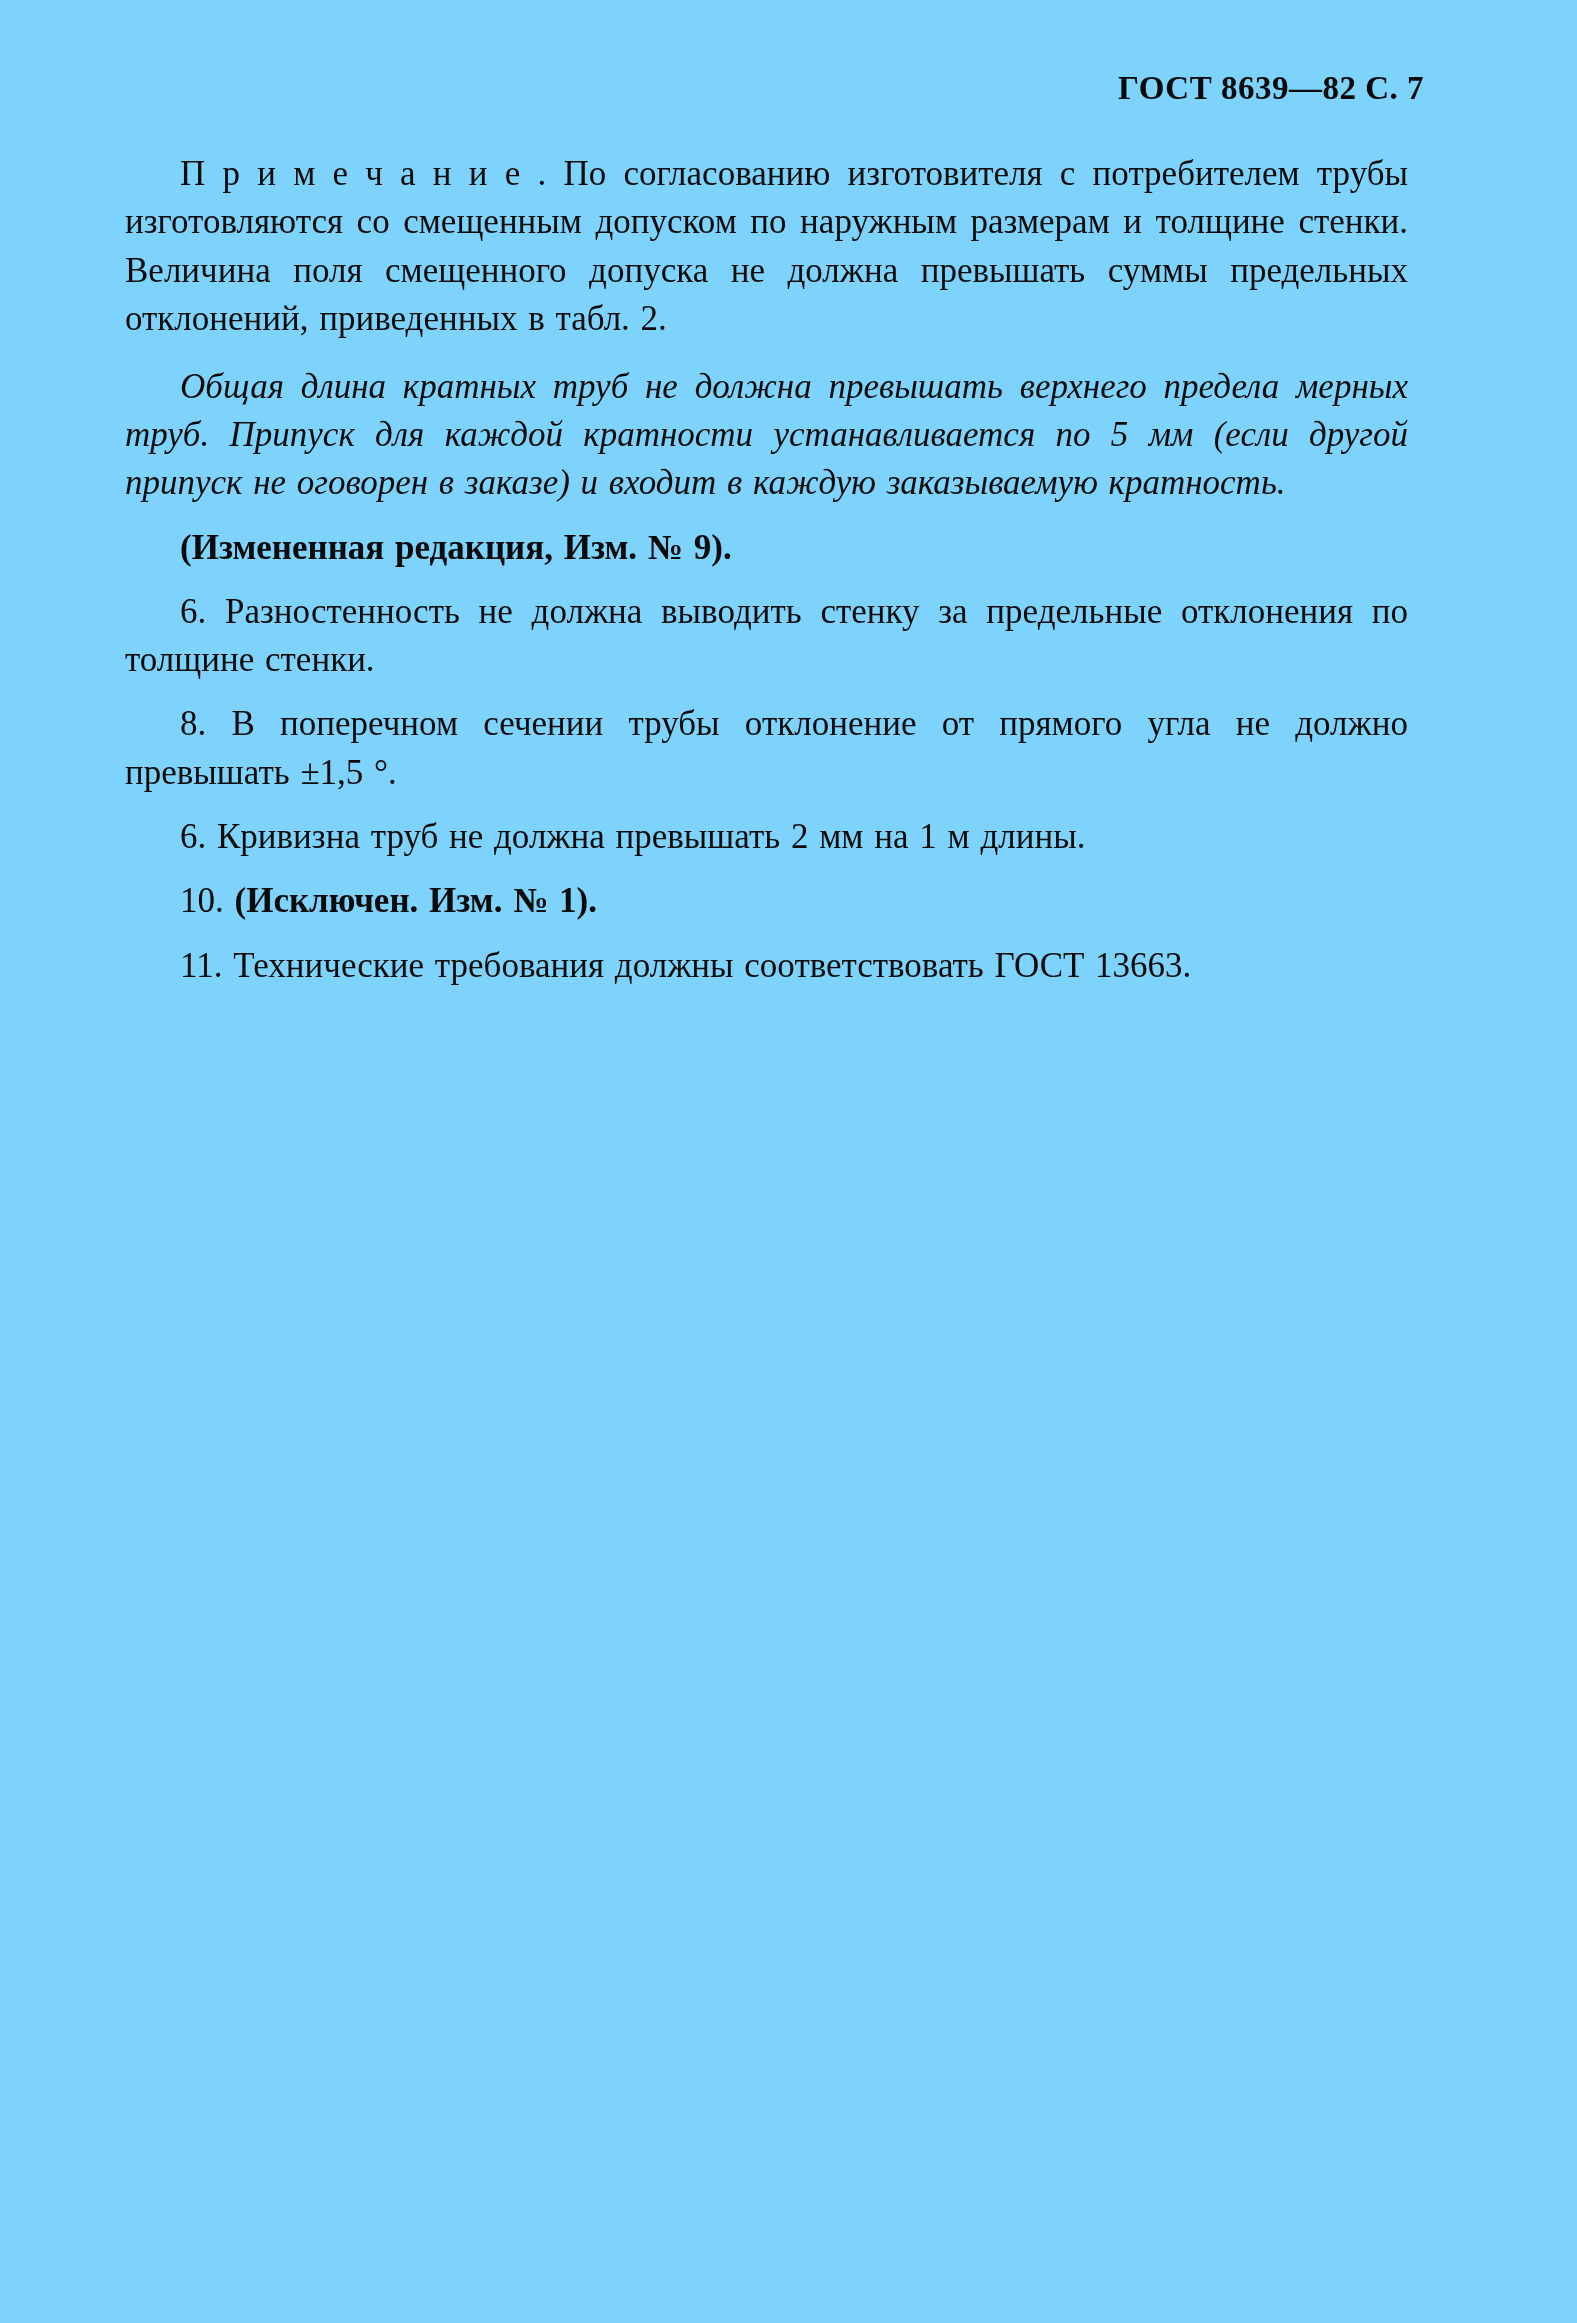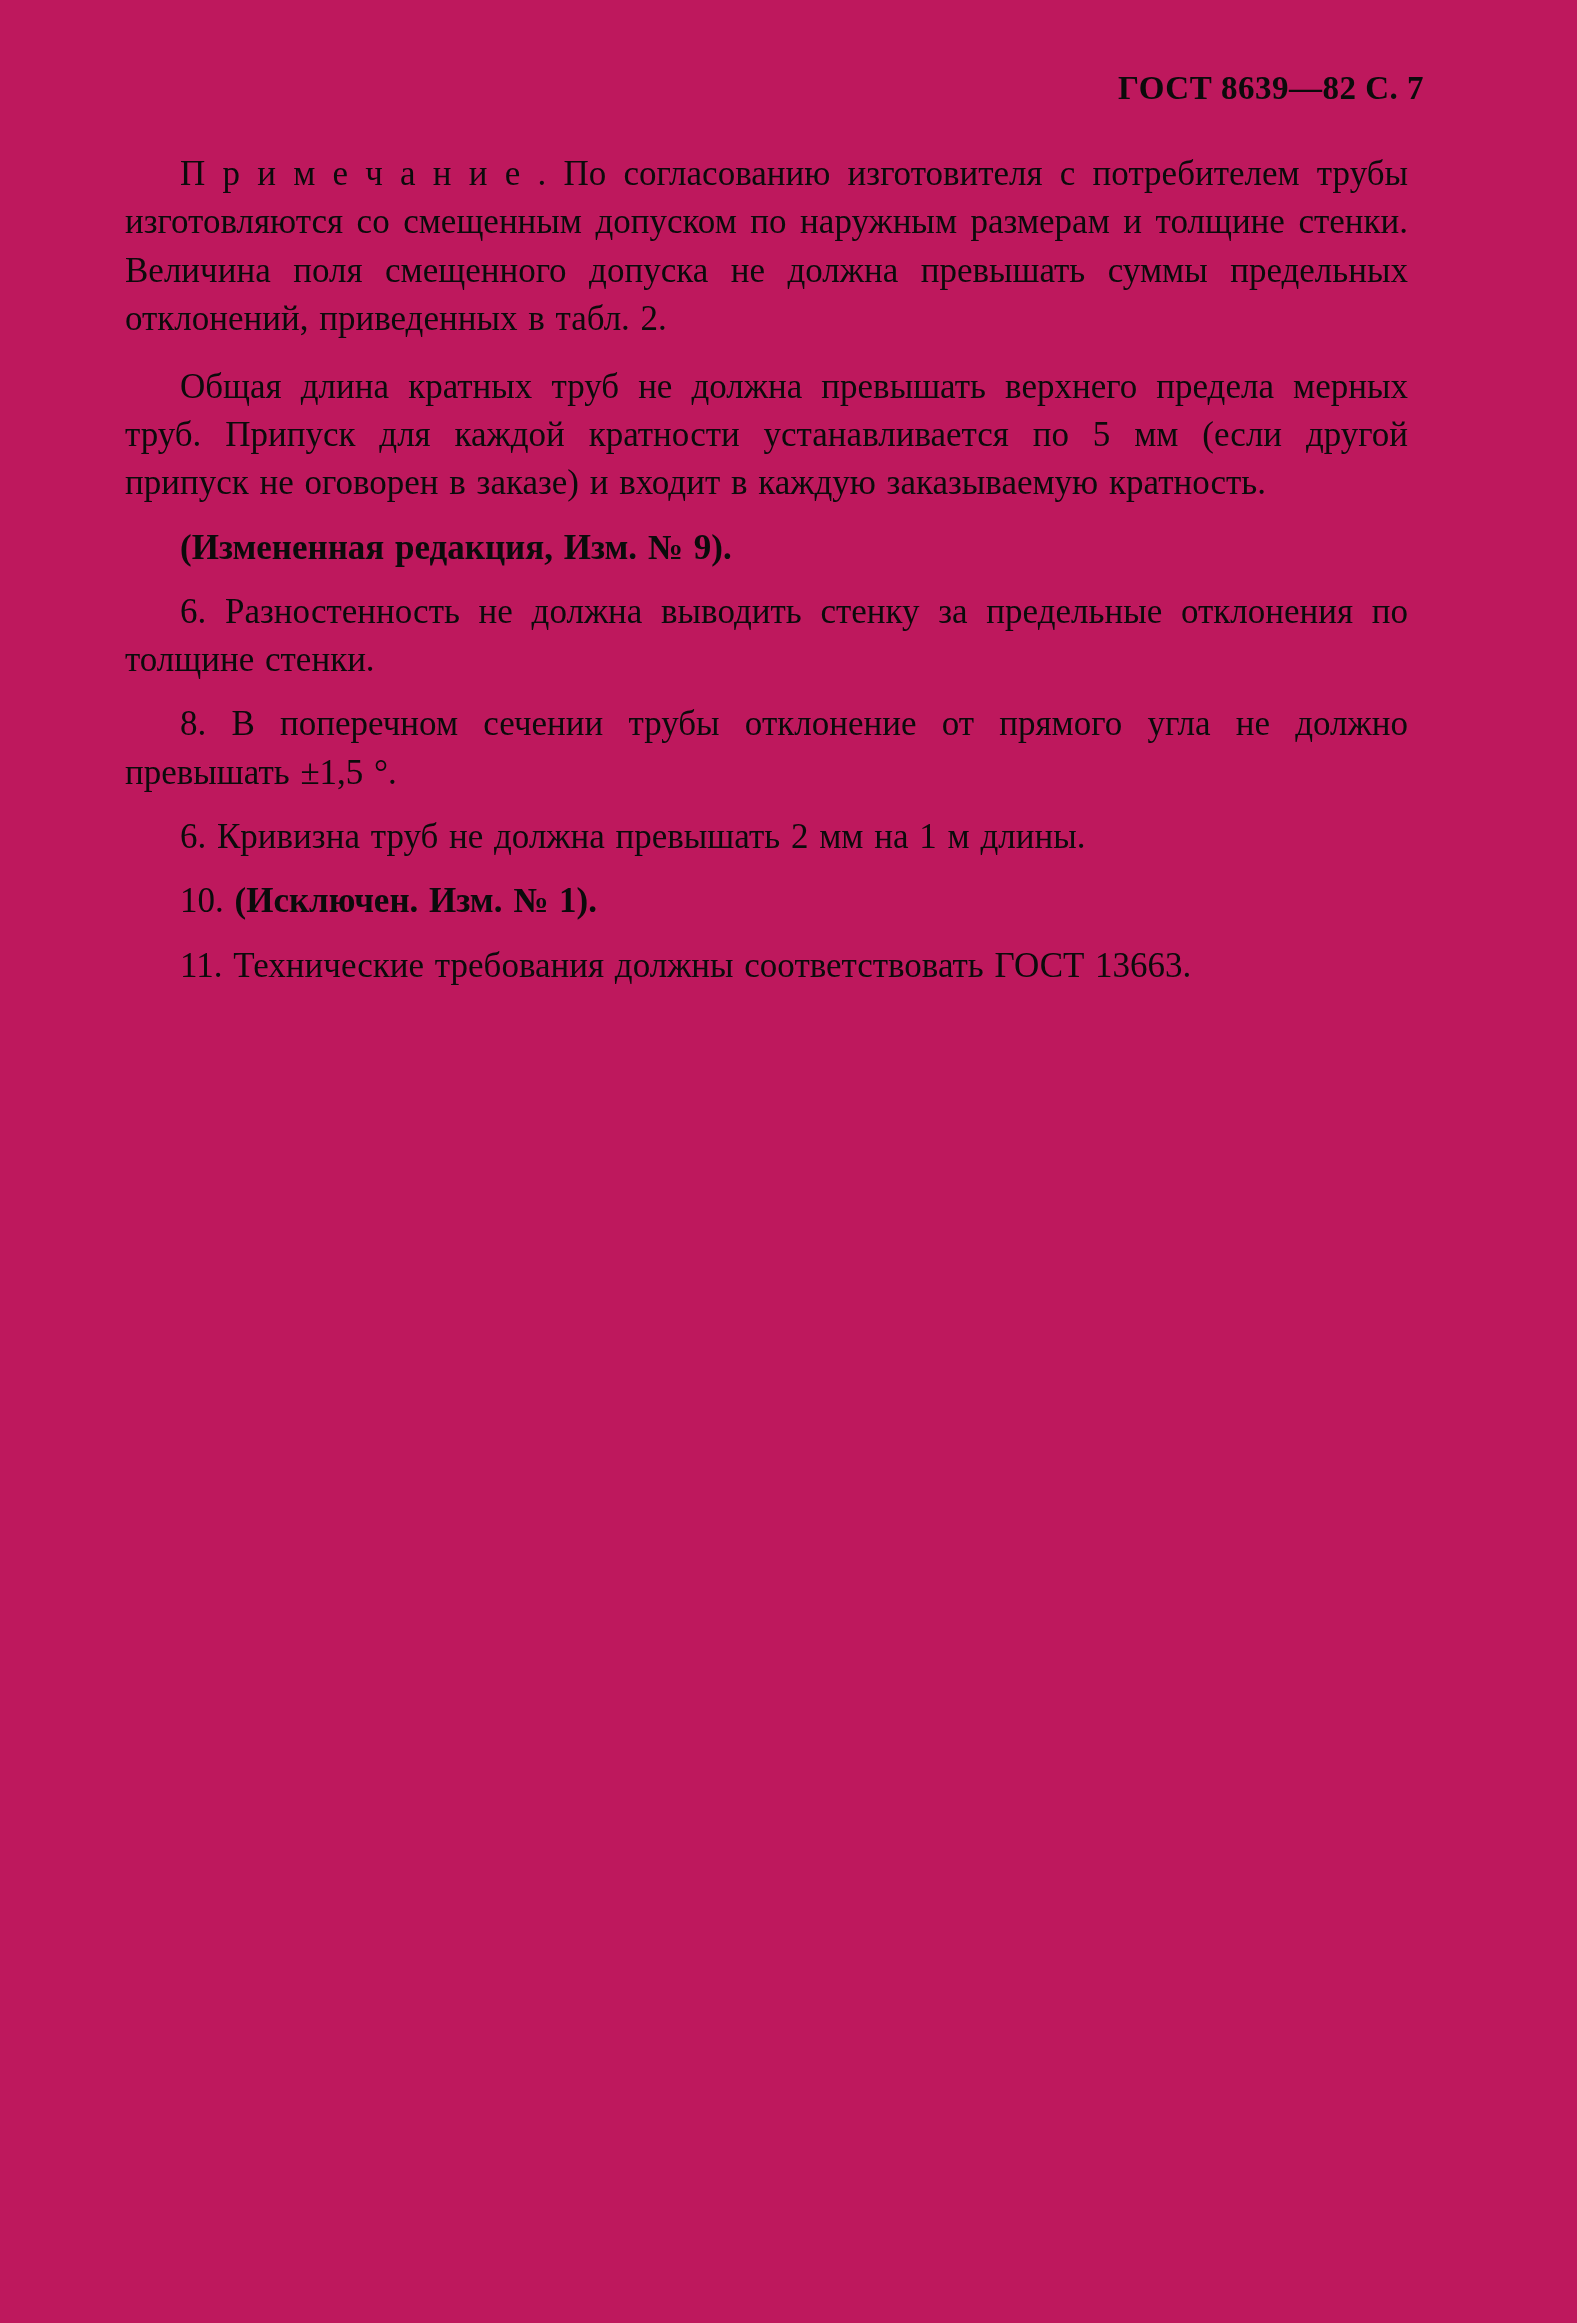--- a/index.html
+++ b/index.html
@@ -4,21 +4,21 @@
 <style>
   html, body {
     margin: 0;
     padding: 0;
     background: #ffffff;
   }
   .page {
     position: relative;
     width: 1578px;
     height: 2323px;
-    background: #be185d;
+    background: #7dd3fc;
     box-sizing: border-box;
     padding: 70px 154px 0 109px;
     font-family: "Liberation Serif", "DejaVu Serif", serif;
     color: #0b0b0b;
   }
   .page-header {
     text-align: right;
     font-weight: bold;
     font-size: 33px;
     letter-spacing: 0.5px;
@@ -27,20 +27,21 @@
   .body-text p {
     margin: 16px;
     font-size: 35px;
     line-height: 1.38;
     text-align: justify;
     text-indent: 55px;
     word-spacing: 2px;
   }
   .gap-above {
     margin-top: 19.5px !important;
+    font-style: italic;
   }
   .bold {
     font-weight: bold;
   }
 </style>
 </head>
 <body>
 
 <div class="page">
 

